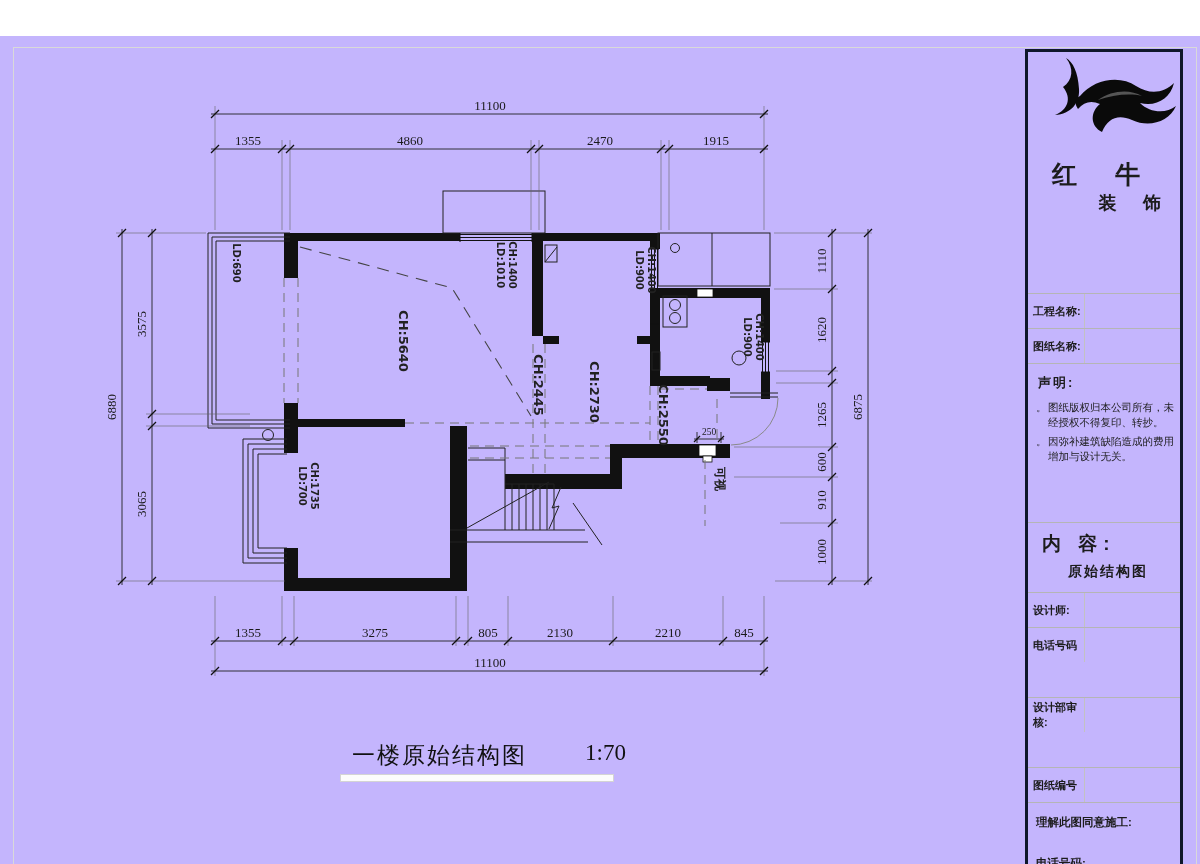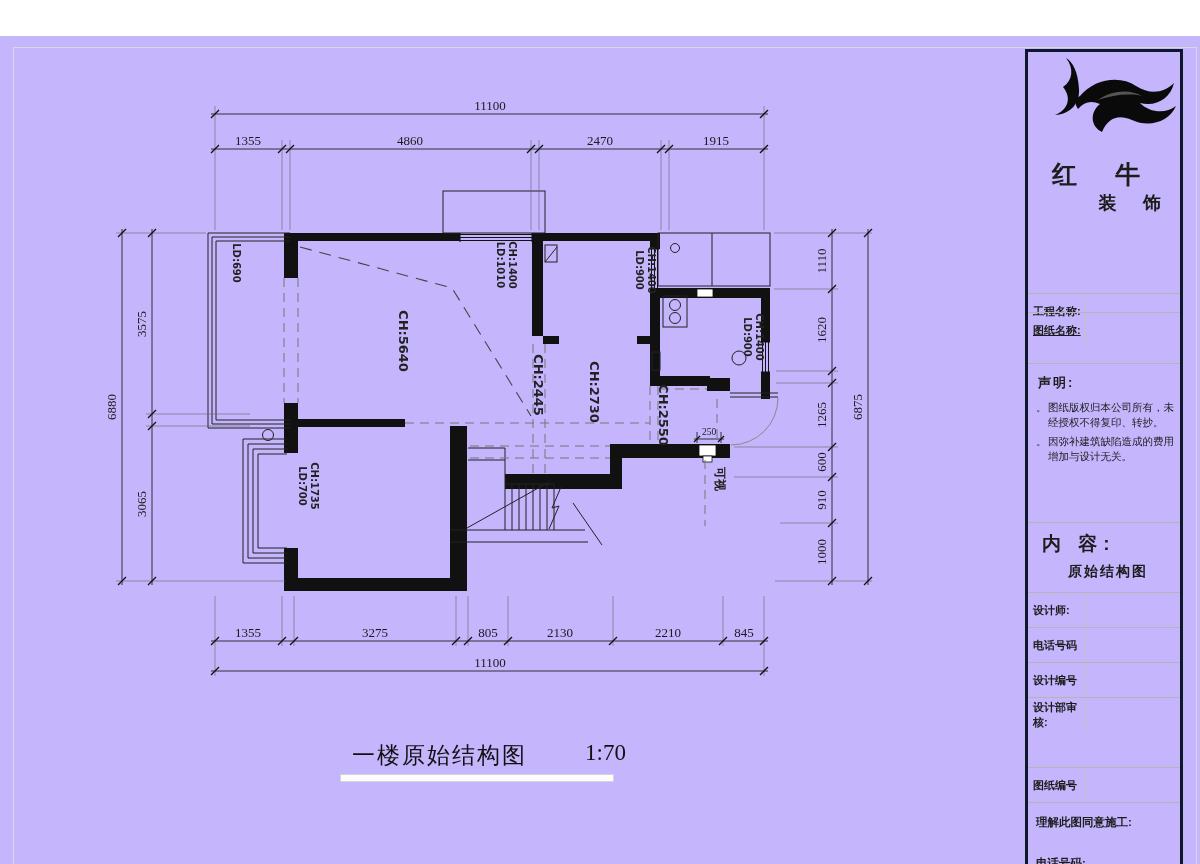--- a/index.html
+++ b/index.html
@@ -319,21 +319,21 @@
         </g>
       </svg>
       <div class="brand1">红 牛</div>
       <div class="brand2">装 饰</div>
     </div>
 
     <div class="tb tb-row" style="top:241px;height:35px;">
       <div class="tb-label">工程名称:</div>
       <div class="tb-value"></div>
     </div>
-    <div class="tb tb-row" style="top:260px;height:35px;text-decoration:underline;">
+    <div class="tb tb-row" style="top:276px;height:35px;">
       <div class="tb-label">图纸名称:</div>
       <div class="tb-value"></div>
     </div>
 
     <div class="tb statement" style="top:311px;height:159px;">
       <h4>声明:</h4>
       <ul>
         <li>图纸版权归本公司所有，未经授权不得复印、转抄。</li>
         <li>因弥补建筑缺陷造成的费用增加与设计无关。</li>
       </ul>
@@ -345,24 +345,20 @@
     </div>
 
     <div class="tb tb-row" style="top:540px;height:35px;">
       <div class="tb-label">设计师:</div>
       <div class="tb-value"></div>
     </div>
     <div class="tb tb-row" style="top:575px;height:35px;">
       <div class="tb-label">电话号码</div>
       <div class="tb-value"></div>
     </div>
-    <div class="tb tb-row" style="top:610px;height:35px;">
-      <div class="tb-label">设计编号</div>
-      <div class="tb-value"></div>
-    </div>
     <div class="tb tb-row" style="top:645px;height:35px;">
       <div class="tb-label">设计部审核:</div>
       <div class="tb-value"></div>
     </div>
     <div class="tb tb-row" style="top:715px;height:35px;">
       <div class="tb-label">图纸编号</div>
       <div class="tb-value"></div>
     </div>
 
     <div class="tb footer-box" style="top:750px;height:83px;">

